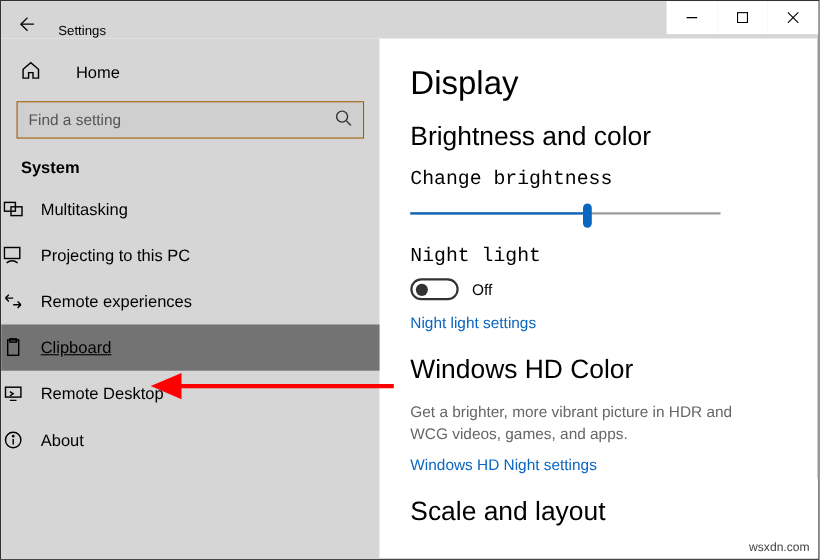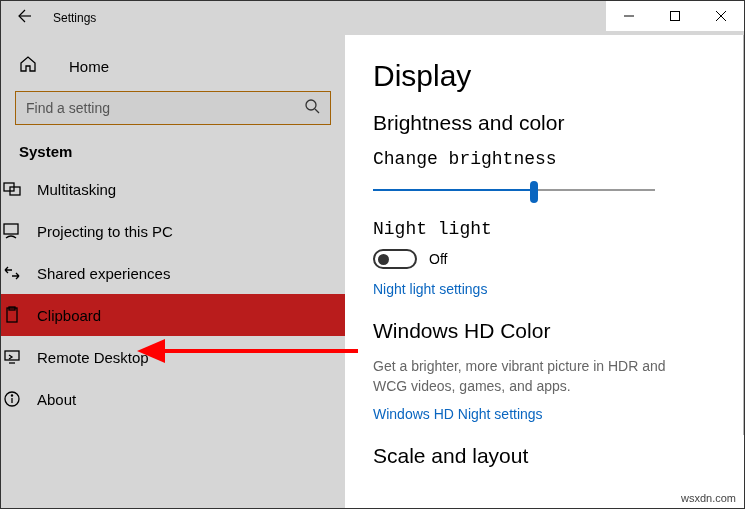--- a/index.html
+++ b/index.html
@@ -1,39 +1,39 @@
 <!DOCTYPE html>
 <html><head>
 <meta charset="utf-8">
 <style>
   * { box-sizing: border-box; margin: 0; padding: 0; font-family: "Segoe UI", Tahoma, sans-serif; }
   body { width: 745px; height: 509px; overflow: hidden; background: #fff; position: relative; border: 1px solid #333; }
   .titlebar { height: 34px; display: flex; align-items: flex-start; justify-content: space-between; background: #d6d6d6; }
-  .titlebar-left { display: flex; align-items: center; height: 100%; padding-left: 14px; gap: 22px; }
+  .titlebar-left { display: flex; align-items: flex-end; height: 100%; padding-left: 14px; gap: 22px; }
   .titlebar-title { font-size: 12px; color: #000; }
   .window-controls { display: flex; }
   .wc { width: 46px; height: 30px; display: flex; align-items: center; justify-content: center; font-size: 12px; background: #fff; }
   .wc svg { width: 10px; height: 10px; }
   .app { display: flex; height: calc(100% - 34px); }
   .sidebar { width: 344px; background: #d6d6d6; padding-top: 12px; position: relative; }
   .home-row { display: flex; align-items: center; gap: 32px; padding: 8px 18px 14px 18px; }
   .home-row .label { font-size: 15px; color: #000; }
   .search-wrap { padding: 0 14px 18px 14px; }
   .search { display: flex; align-items: center; border: 1px solid #a16207; background: #cfcfcf; height: 34px; padding: 0 10px; }
   .search input { flex: 1; border: none; background: transparent; outline: none; font-size: 14px; color: #333; }
   .search input::placeholder { color: #555; }
   .section-head { padding: 0 18px 8px 18px; font-weight: 600; font-size: 15px; }
   .nav-item { display: flex; align-items: center; gap: 16px; padding: 12px 2px; font-size: 15px; color: #000; }
-  .nav-item.sel { background: #b91c1c; }
+  .nav-item.sel { background: #737373; text-decoration: underline; }
   .nav-item .ic { width: 18px; height: 18px; display: flex; align-items: center; justify-content: center; }
   .nav-item .ic svg { width: 18px; height: 18px; stroke: #000; fill: none; stroke-width: 1.3; }
   .content { flex: 1; padding: 24px 28px 0 28px; position: relative; }
   .scroll-ind { position: absolute; right: -1px; top: 0; width: 2px; height: 400px; background: #b7b7b7; }
   h1 { font-weight: 400; font-size: 30px; margin-bottom: 18px; }
-  h2 { font-weight: 400; font-size: 21px; margin-bottom: 14px; }
+  h2 { font-weight: 400; font-size: 24px; margin-bottom: 14px; }
   .setting-label { font-size: 18px; margin-bottom: 10px; font-family: Liberation Mono, monospace; }
   .slider { position: relative; width: 282px; height: 24px; margin-bottom: 16px; }
   .slider-track { position: absolute; top: 10px; left: 0; right: 0; height: 2px; background: #999; }
   .slider-fill { position: absolute; top: 10px; left: 0; height: 2px; background: #0a66c0; }
   .slider-thumb { position: absolute; top: 2px; width: 8px; height: 22px; background: #0a66c0; border-radius: 4px; transform: translateX(-4px); }
   .toggle-row { display: flex; align-items: center; gap: 12px; margin-bottom: 12px; }
   .toggle { width: 44px; height: 20px; border: 2px solid #333; border-radius: 12px; position: relative; }
   .toggle-knob { width: 11px; height: 11px; background: #333; border-radius: 50%; position: absolute; left: 3px; top: 2.5px; }
   .toggle-label { font-size: 14px; }
   .link { color: #0a66c0; font-size: 14px; display: block; margin-bottom: 22px; }
@@ -119,21 +119,21 @@
         </span>
       <span>Projecting to this PC</span>
     </div>
     <div class="nav-item">
       <span class="ic">
           <svg viewBox="0 0 18 18">
             <path d="M2 6 H9 M2 6 L5 3 M2 6 L5 9"></path>
             <path d="M16 12 H9 M16 12 L13 9 M16 12 L13 15"></path>
           </svg>
         </span>
-      <span>Shared experiences</span>
+      <span>Remote experiences</span>
     </div>
     <div class="nav-item sel">
       <span class="ic">
           <svg viewBox="0 0 18 18">
             <rect x="4" y="2" width="10" height="14"></rect>
             <rect x="6" y="1" width="6" height="3"></rect>
           </svg>
         </span>
       <span>Clipboard</span>
     </div>

